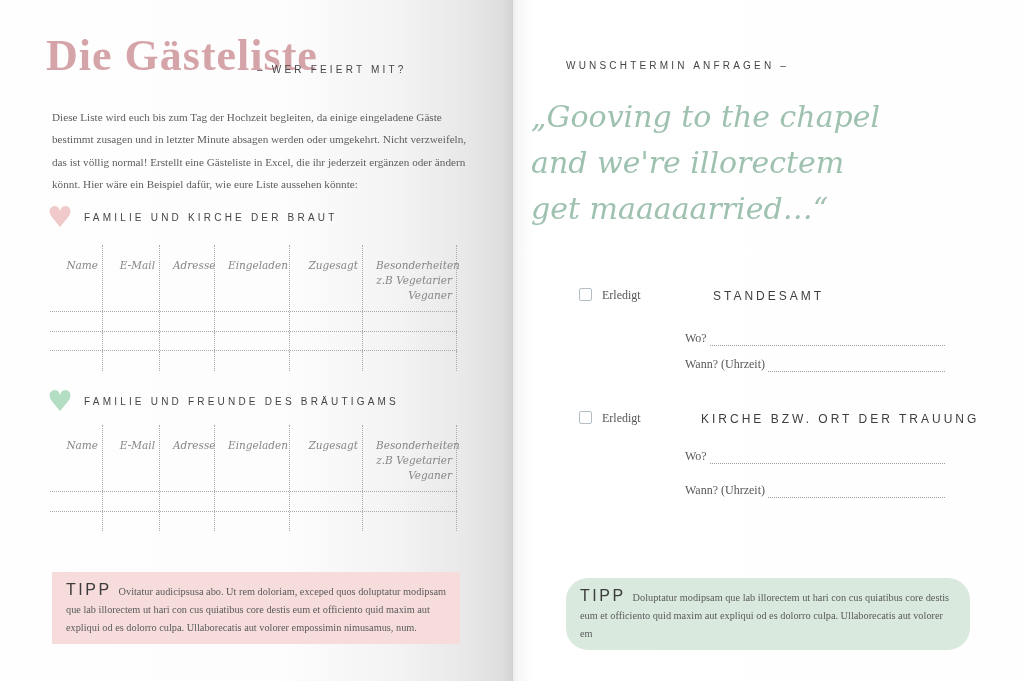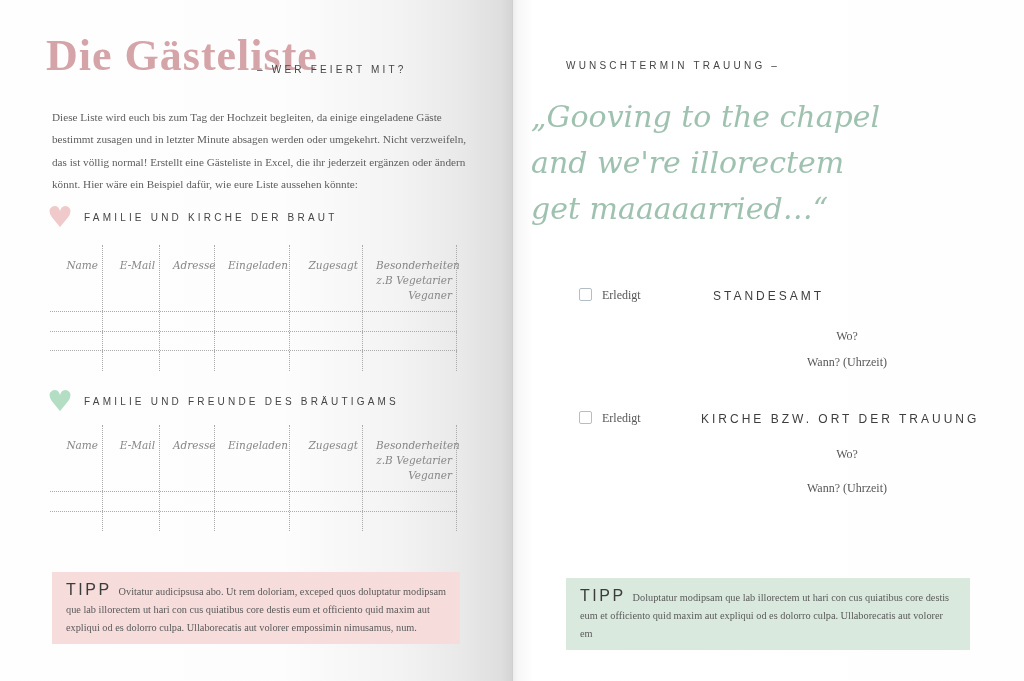--- a/index.html
+++ b/index.html
@@ -29,31 +29,31 @@
   .gt-head { height:67px; border-bottom:1px dotted #a9a9a9; }
   .gt-cell { border-right:1px dotted #aaaaaa; height:100%;text-align:right; }
   .gt-head .gt-cell { padding:13px 4px 0 13px; font-family:"DejaVu Serif", serif; font-style:italic; font-size:10.5px; line-height:15px; color:#868686; }
   .c0{width:53px;} .c1{width:57px;} .c2{width:55px;} .c3{width:75px;} .c4{width:73px;} .c5{width:94px;}
   .gt-blank { height:20px; border-bottom:1px dotted #ababab; }
   .gt-blank.short { height:19px; }
   .gt-blank.open { border-bottom:none; }
 
   .tip { position:absolute; padding:9px 14px 8px 14px; font-size:10.3px; line-height:17.8px; color:#5a5a5a; }
   .tip-left { left:52px; top:572px; width:408px; min-height:59px; }
-  .tip-right { left:53px; top:578px; width:404px; min-height:54px; }
+  .tip-right { left:53px; top:578px; width:404px; min-height:54px;border-radius:22px; }
   .tip-label { font-family:"Liberation Sans", sans-serif; font-weight:500; font-size:16px; letter-spacing:2.5px; color:#3c3c3c; margin-right:7px; }
 
   
   .r-header { position:absolute; left:53px; top:60px; }
   .quote { position:absolute; left:18px; top:94px; width:464px; text-align:left; font-size:30px; line-height:46px; }
 
   .checkbox { position:absolute; width:13px; height:13px; border:1px solid #b4bfc5; border-radius:2px; background:rgba(255,255,255,.6); }
   .cb-label { position:absolute; font-size:12px; color:#575757; }
   .item-title { position:absolute; font-family:"Liberation Sans", sans-serif; font-weight:500; font-size:12px; letter-spacing:3px; color:#3e3e3e; }
-  .field { position:absolute; left:204px; width:260px; display:flex; align-items:center; height:17px;flex-direction:column; }
+  .field { position:absolute; left:172px; width:260px; display:flex; align-items:flex-end; height:17px; }
   .field-label { font-size:12px; color:#575757; white-space:nowrap; }
   .field-line { flex:1; border-bottom:1.5px dotted #9c9c9c; margin-left:3px; height:14px; }
 </style>
 </head>
 <body>
 
 <div class="spread">
 
   <div class="page page-left">
 
@@ -134,21 +134,21 @@
       </div>
     </div>
 
     <div class="tip tip-left" style="background-color: rgb(246, 220, 219);">
       <span class="tip-label">TIPP</span><span>Ovitatur audicipsusa abo. Ut rem doloriam, exceped quos doluptatur modipsam que lab illorectem ut hari con cus quiatibus core destis eum et officiento quid maxim aut expliqui od es dolorro culpa. Ullaborecatis aut volorer empossimin nimusamus, num.</span>
     </div>
   </div>
 
   <div class="page page-right">
 
-    <span class="caps r-header">WUNSCHTERMIN TRAUUNG –</span>
+    <span class="caps r-header">WUNSCHTERMIN ANFRAGEN –</span>
 
     <div class="quote script" style="color: rgb(159, 194, 176);">
       <div>„Gooving to the chapel</div>
       <div>and we're illorectem</div>
       <div>get maaaaarried…“</div>
     </div>
 
     <span class="checkbox" style="left:66px; top:288px;"></span>
     <span class="cb-label" style="left:89px; top:288px;">Erledigt</span>
     <span class="item-title" style="left:200px; top:289px;">STANDESAMT</span>

